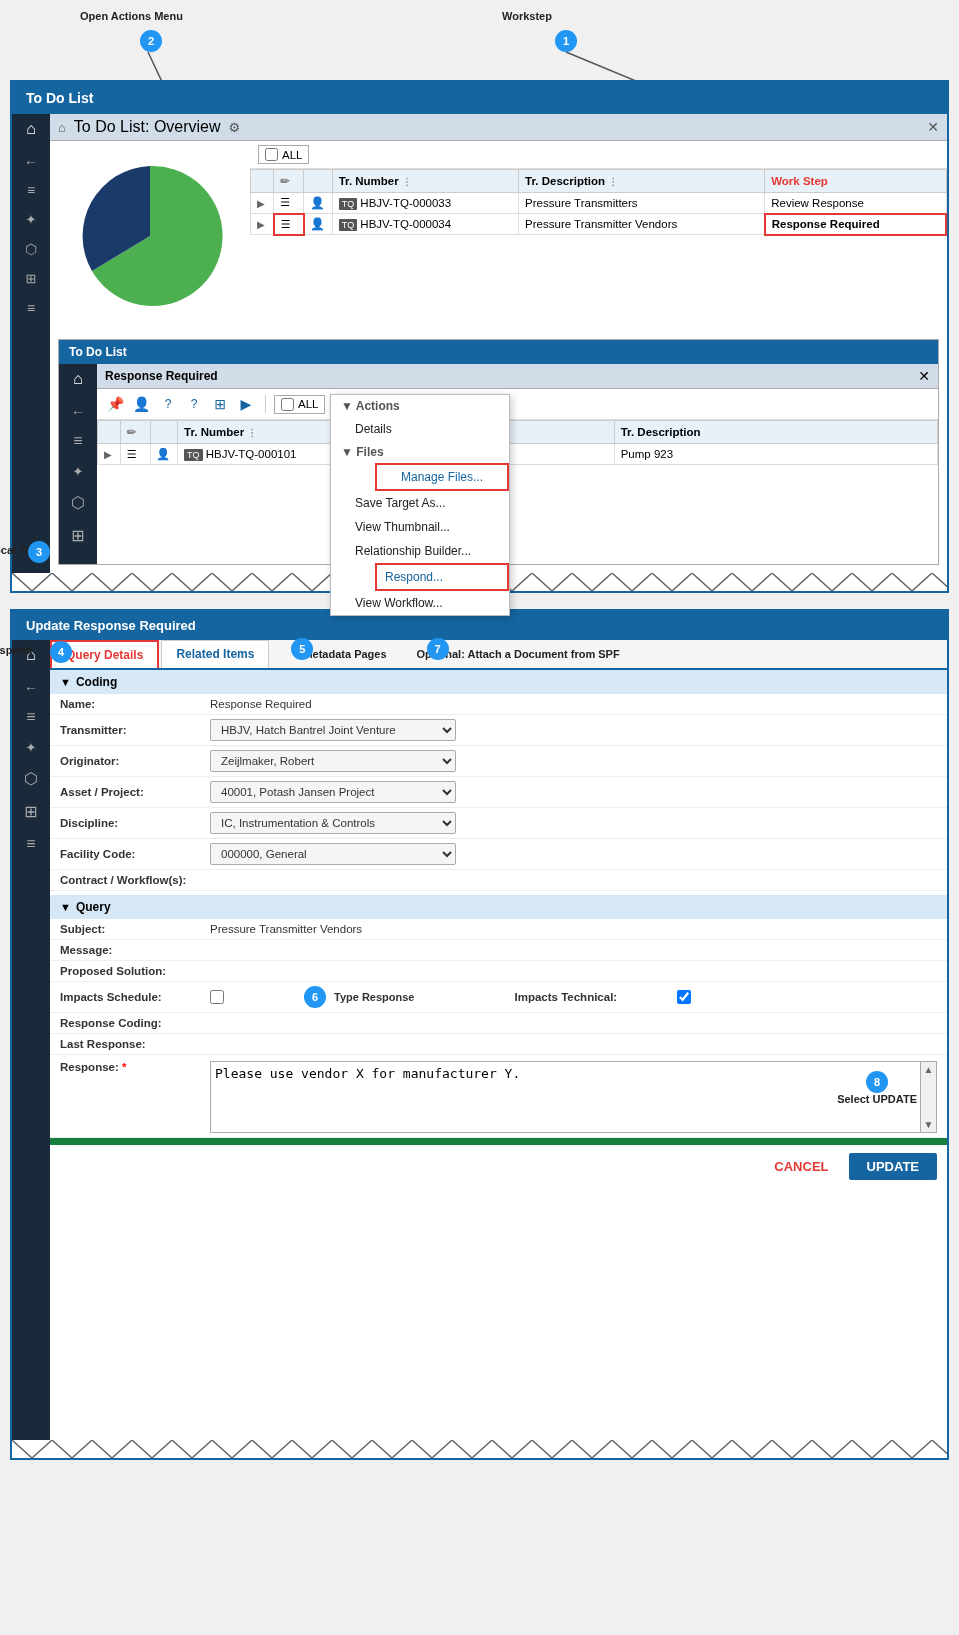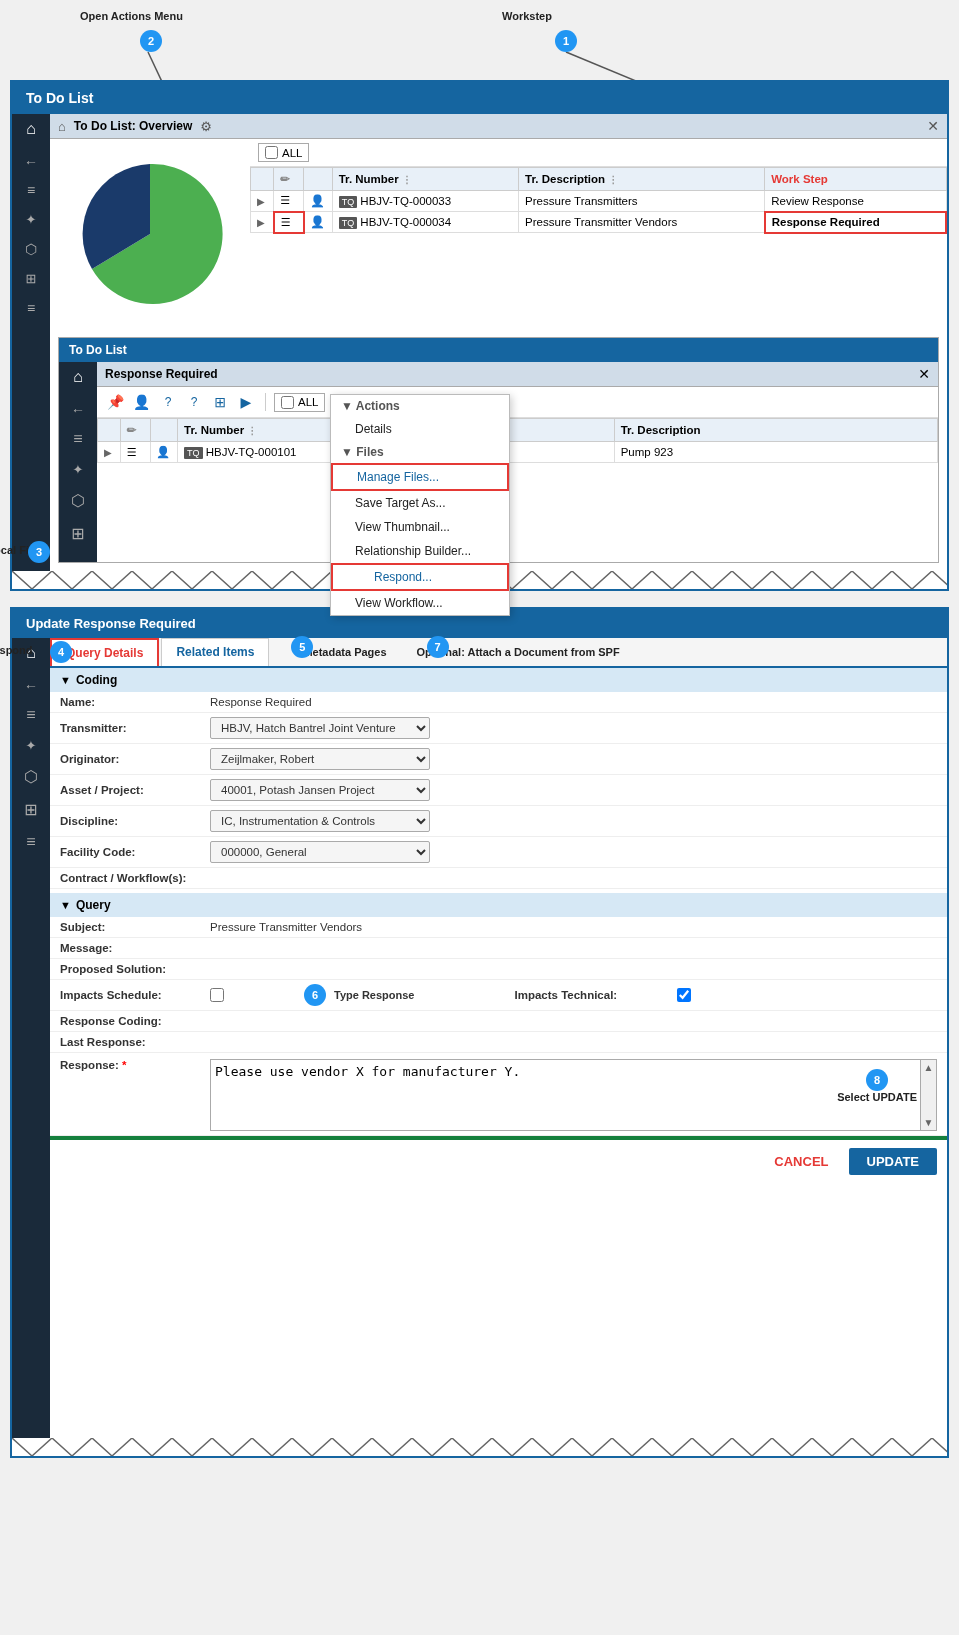--- a/index.html
+++ b/index.html
@@ -71,20 +71,21 @@
     }
     .context-menu-section {
       padding: 4px 10px;
       color: #555;
       font-weight: bold;
       cursor: default;
     }
     .context-menu-item.highlighted {
       border: 2px solid #e53935;
       color: #1565a0;
+      margin-left: 44px;
     }
     .section-header-blue {
       background: #1565a0;
       color: white;
       padding: 7px 14px;
       font-size: 13px;
       font-weight: bold;
     }
     .tabs-row {
       display: flex;
@@ -135,21 +136,21 @@
     .form-value {
       flex: 1;
       font-size: 11.5px;
       color: #333;
     }
     .form-select {
       border: 1px solid #aaa;
       background: #f5f5f5;
       padding: 3px 6px;
       font-size: 11.5px;
-      width: 220px;
+      width: 246px;
       color: #333;
       border-radius: 2px;
     }
     .form-checkbox {
       width: 14px; height: 14px;
     }
 
     .response-field {
       border: 2px solid #e53935;
       padding: 6px;
@@ -159,21 +160,21 @@
       background: white;
     }
 
     
     .action-buttons {
       display: flex;
       justify-content: flex-end;
       padding: 8px 10px;
       gap: 10px;
       background: white;
-      border-top: 4px solid #15803d;
+      border-top: 7px solid #15803d;
     }
     .btn-cancel {
       color: #e53935;
       background: white;
       border: none;
       font-size: 13px;
       font-weight: bold;
       cursor: pointer;
       padding: 4px 10px;
     }
@@ -270,21 +271,21 @@
         <div class="sidebar-icon" style="font-size:14px;">⬡</div>
         <div class="sidebar-icon" style="font-size:13px;">⊞</div>
         <div class="sidebar-icon" style="font-size:14px;">≡</div>
       </div>
 
       <div style="flex:1; position:relative;">
 
         <div style="background:#d0dce8; padding:4px 8px; display:flex; align-items:center; justify-content:space-between; border-bottom:1px solid #aaa;">
           <div style="display:flex; align-items:center; gap:8px;">
             <div style="color:#555; font-size:13px;">⌂</div>
-            <span style="font-weight:bold; font-size:12px;">To Do List: Overview</span>
+            <span style="font-weight:normal; font-size:16px;">To Do List: Overview</span>
             <div style="color:#555; font-size:13px; cursor:pointer;">⚙</div>
           </div>
           <div style="cursor:pointer; font-size:14px; color:#555;">✕</div>
         </div>
 
         <div style="display:flex;">
 
           <div style="width:200px; padding:15px; display:flex; align-items:center; justify-content:center;">
             <svg width="160" height="160" viewBox="0 0 160 160">
 
@@ -413,21 +414,21 @@
             ▼ <span>Actions</span>
           </div>
           <div class="context-menu-item" style="padding-left:24px;">Details</div>
           <div class="context-menu-section">
             ▼ <span>Files</span>
           </div>
           <div class="context-menu-item highlighted" style="padding-left:24px;">Manage Files...</div>
           <div class="context-menu-item" style="padding-left:24px;">Save Target As...</div>
           <div class="context-menu-item" style="padding-left:24px;">View Thumbnail...</div>
           <div class="context-menu-item" style="padding-left:24px;">Relationship Builder...</div>
-          <div class="context-menu-item highlighted" style="padding-left:41px;">Respond...</div>
+          <div class="context-menu-item highlighted" style="padding-left:8px;">Respond...</div>
           <div class="context-menu-item" style="padding-left:24px;">View Workflow...</div>
         </div>
 
         <div style="position:absolute; left:-160px; top:430px; font-size:11px; font-weight:bold; color:#222; white-space:nowrap;">
           <span>Optional: Attach a Local File</span>
         </div>
         <div class="callout" style="position:absolute; left:-22px; top:427px;">
           <span>3</span>
         </div>
 

